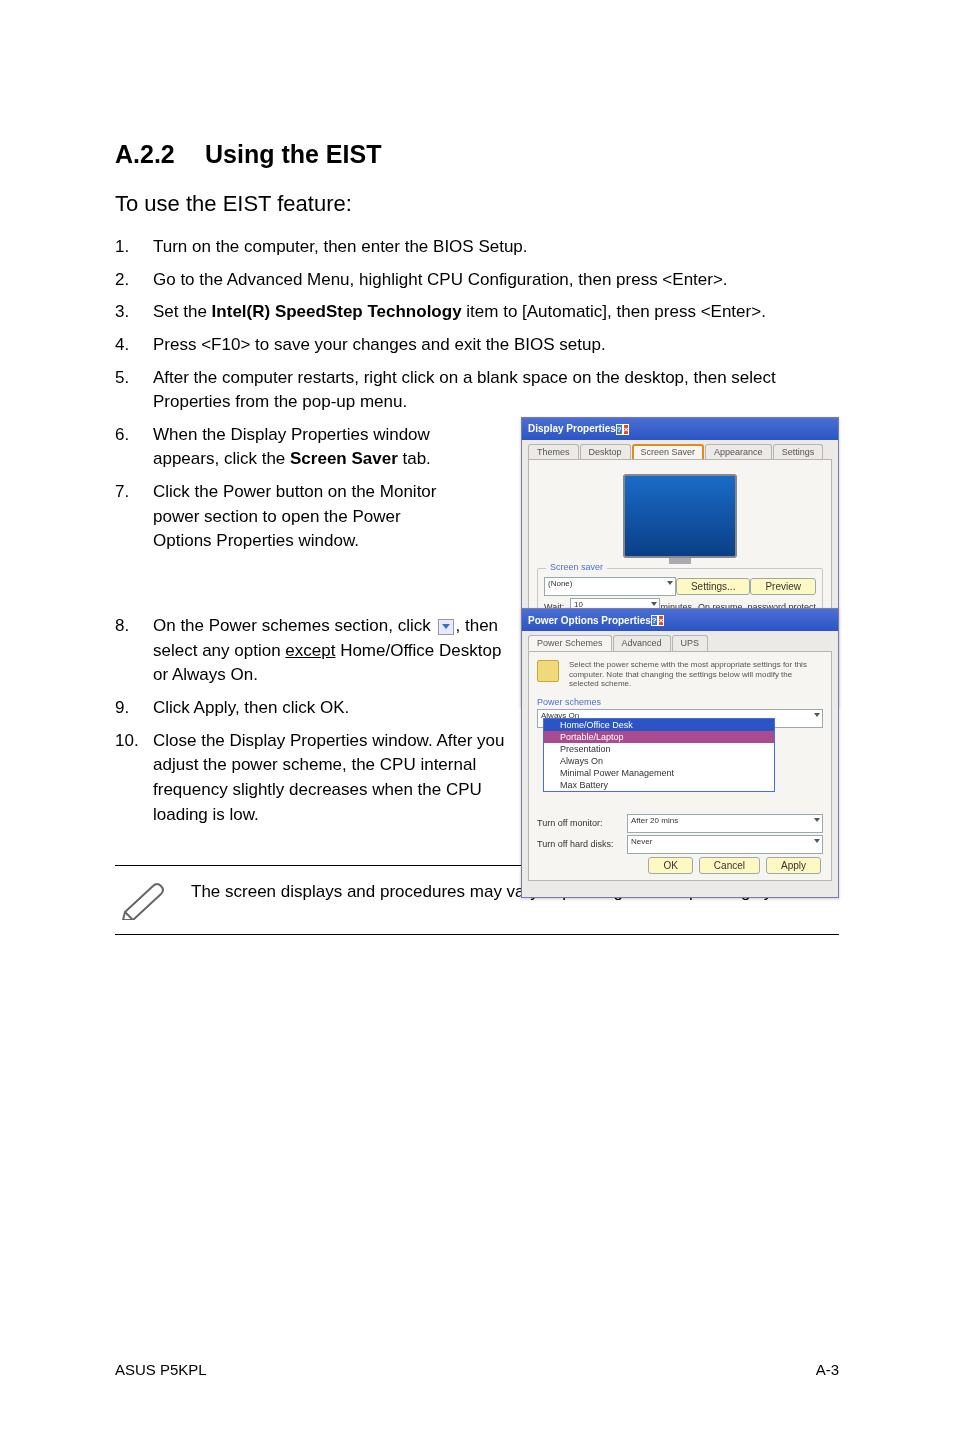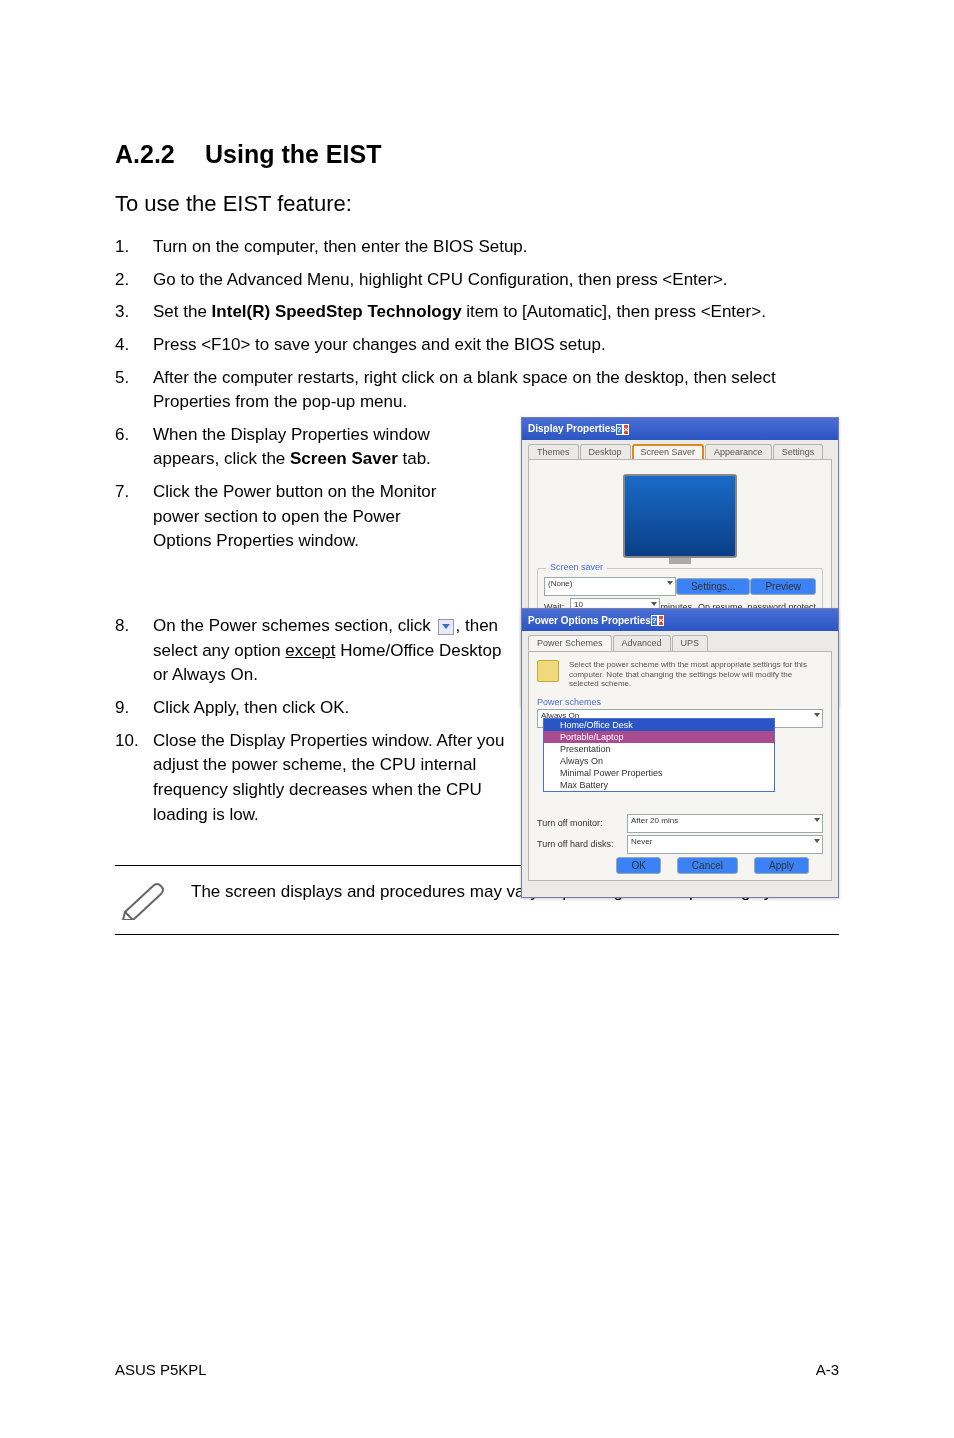--- a/index.html
+++ b/index.html
@@ -33,23 +33,23 @@
 .mockwin .titlebar .wc.h{background:#3a7ad6}
 .mockwin .tabs{display:flex;gap:1px;padding:4px 6px 0 6px;background:#eceae6}
 .mockwin .tab{padding:2px 8px;border:1px solid #b5b5b5;border-bottom:none;background:#eceae6;border-radius:3px 3px 0 0;color:#555}
 .mockwin .tab.sel{background:#f7f5f1;position:relative;z-index:2;border-bottom:1px solid #f7f5f1}
 .mockwin .tab.ov{border:2px solid #e38a1f;border-bottom:none;padding:1px 7px}
 .mockwin .body{margin:0 6px 6px 6px;background:#f7f5f1;border:1px solid #b5b5b5;padding:8px;height:calc(100% - 58px);box-sizing:border-box;position:relative}
 .monprev{width:110px;height:80px;margin:6px auto 10px auto;background:linear-gradient(#1a6bc7,#0a3f87);border:2px solid #888;border-radius:3px;position:relative}
 .monprev:after{content:"";position:absolute;left:40%;right:40%;bottom:-8px;height:6px;background:#aaa}
 .grp{border:1px solid #c8c8c8;border-radius:2px;margin:6px 0;padding:6px;position:relative}
 .grplbl{position:absolute;top:-7px;left:8px;background:#f7f5f1;padding:0 4px;color:#4a6fd4;font-size:9px}
-.btn{display:inline-block;padding:2px 14px;border:1px solid #9aa;background:#3b82f6;border-radius:3px;font-size:10px}
+.btn{display:inline-block;padding:2px 14px;border:1px solid #9aa;background:#fef9c3;border-radius:3px;font-size:10px}
 .btn.ov{border:2px solid #e38a1f;padding:1px 13px}
-.btnrow{position:absolute;right:22px;bottom:6px;display:flex;gap:16px}
+.btnrow{position:absolute;right:10px;bottom:6px;display:flex;gap:6px}
 .ddopen{position:absolute;left:14px;top:66px;width:230px;background:#fff;border:1px solid #4a6fd4;font-size:9px}
 .ddopen .opt{padding:1px 16px}
 .ddopen .opt.hov{background:#2b55c4;color:#fff}
 .pdesc{display:flex;gap:10px;align-items:flex-start;font-size:8px;color:#555;line-height:1.2}
 .pdesc .ic{width:20px;height:20px;background:#efd97a;border:1px solid #c7a92f;border-radius:2px;flex-shrink:0}
 .hd{color:#4a6fd4;font-size:9px;margin:8px 0 2px 0}
 .line{display:flex;gap:0;align-items:center;margin:2px 0}
 .line .lbl{width:90px;font-size:9px;color:#333}
 .line .dd{flex:1;height:15px;border:1px solid #9aa;background:#fff;font-size:8px;padding:1px 3px;position:relative}
 .line .dd:after{content:"";position:absolute;right:2px;top:3px;border-left:3px solid transparent;border-right:3px solid transparent;border-top:4px solid #555}
@@ -177,21 +177,21 @@
             </div>
           <div class="hd">Power schemes</div>
           <div class="line">
               <span class="dd" style="width:230px">Always On</span>
             </div>
           <div class="ddopen">
             <div class="opt hov">Home/Office Desk</div>
             <div class="opt hov" style="background:#aa4a8f">Portable/Laptop</div>
             <div class="opt">Presentation</div>
             <div class="opt">Always On</div>
-            <div class="opt">Minimal Power Properties</div>
+            <div class="opt">Minimal Power Management</div>
             <div class="opt">Max Battery</div>
           </div>
           <div style="height:82px"></div>
           <div class="line">
               <span class="lbl">Turn off monitor:</span>
               <span class="dd">After 20 mins</span>
             </div>
           <div class="line">
               <span class="lbl">Turn off hard disks:</span>
               <span class="dd">Never</span>

